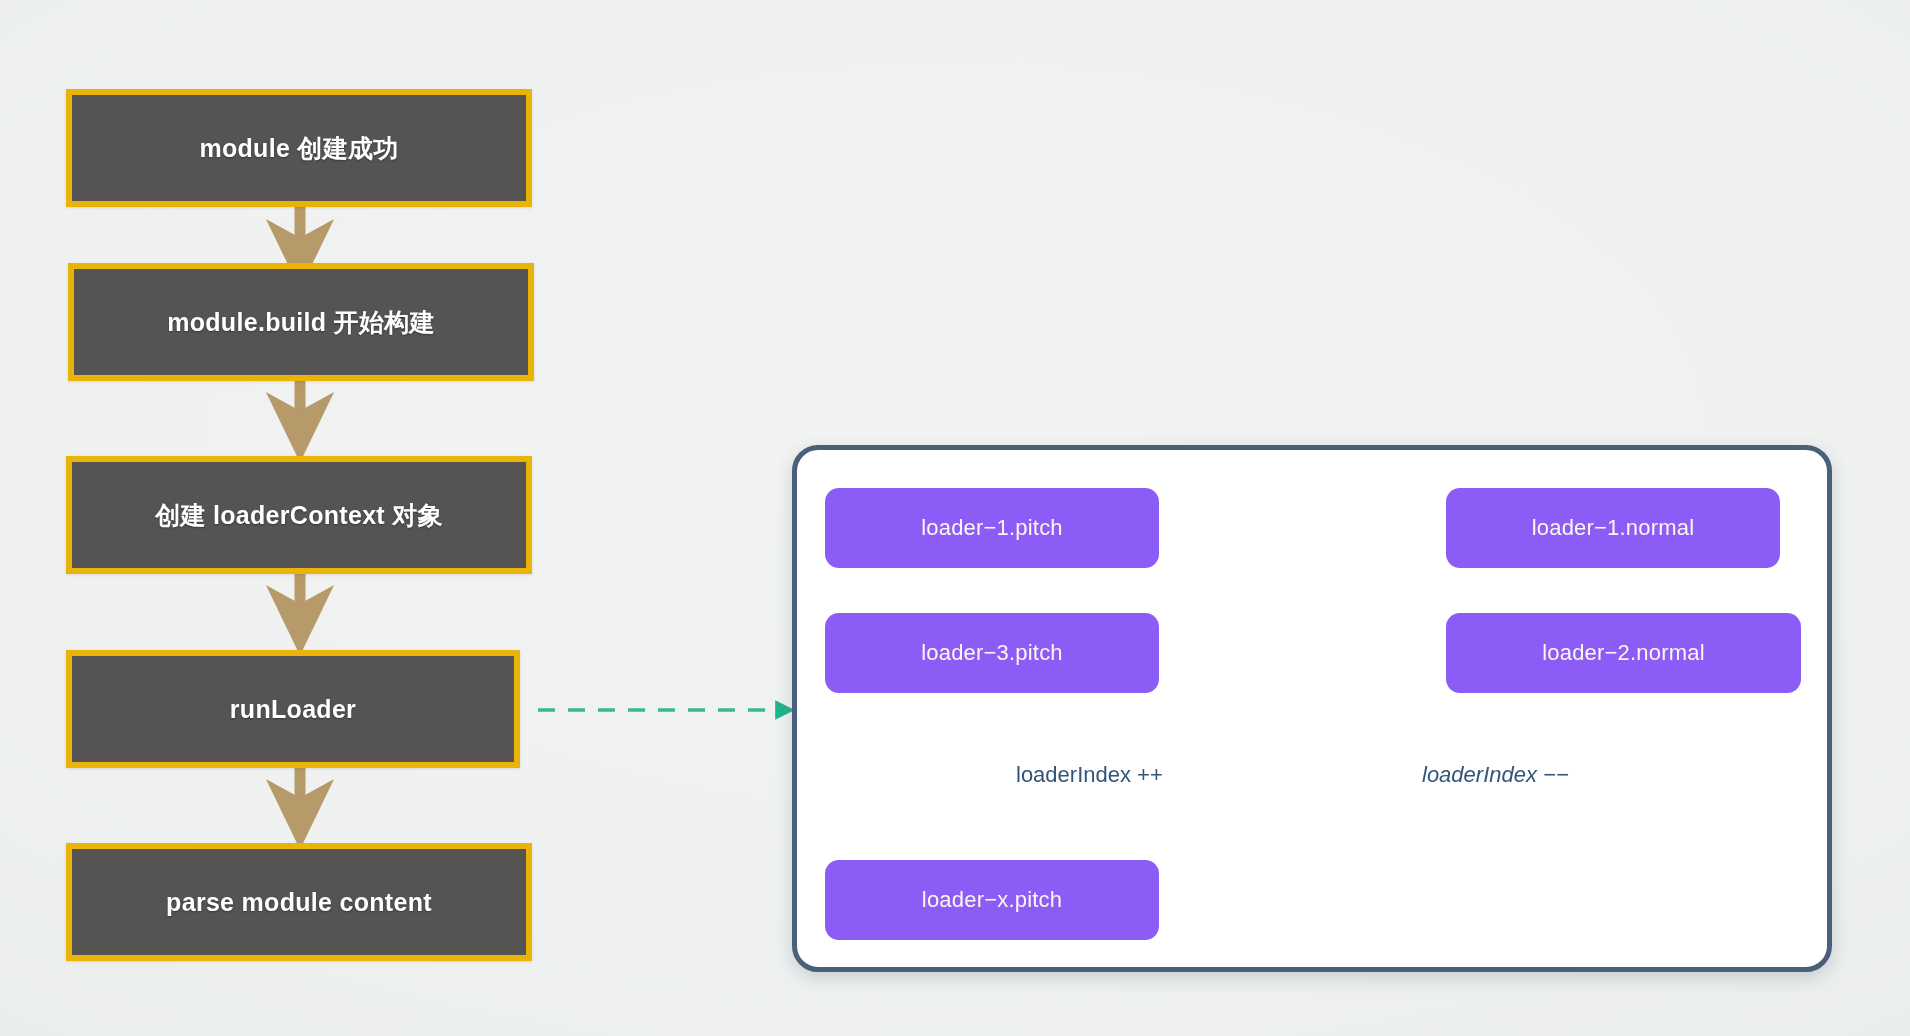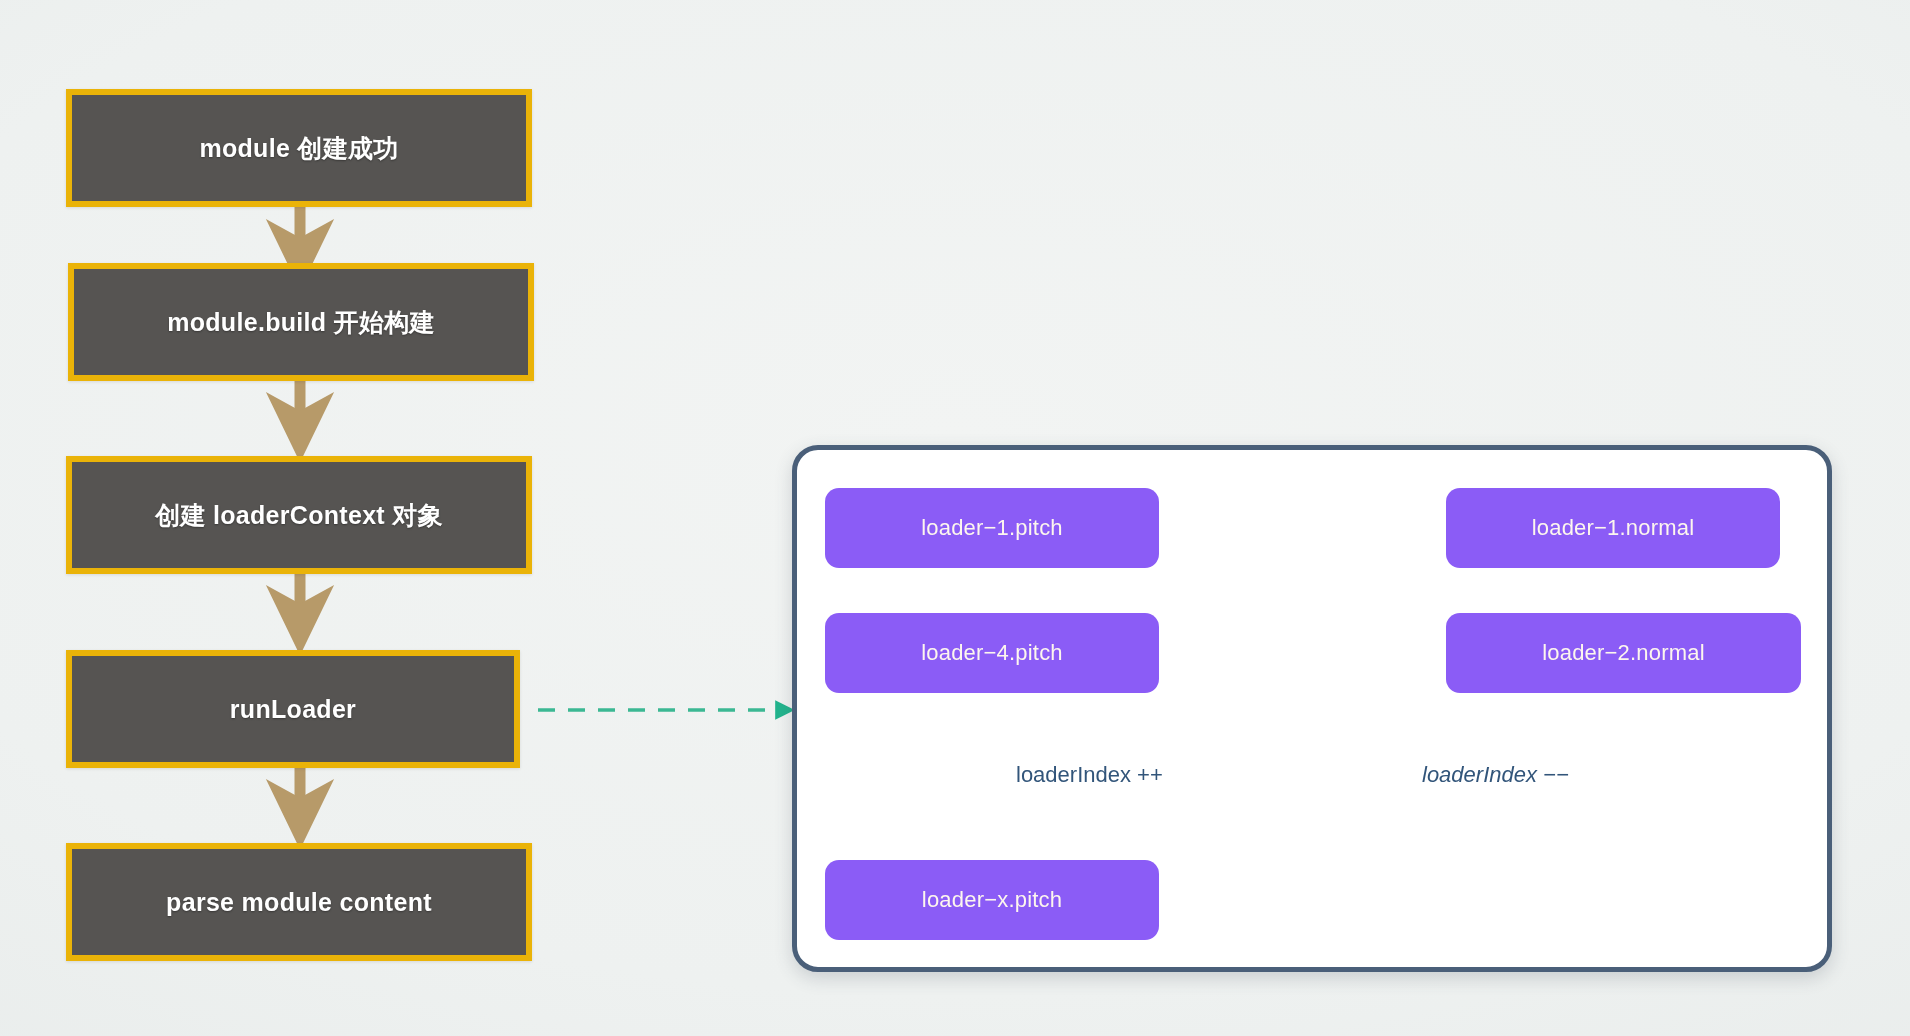--- a/index.html
+++ b/index.html
@@ -166,21 +166,21 @@
   <div class="flow-box" style="left:66px; top:843px; width:466px; height:118px;">
     <span>parse module content</span>
   </div>
 
   <div id="loader-panel" style="left:792px; top:445px; width:1040px; height:527px;"></div>
 
   <div class="loader-box" style="left:825px; top:488px; width:334px; height:80px;">
     <span>loader−1.pitch</span>
   </div>
   <div class="loader-box" style="left:825px; top:613px; width:334px; height:80px;">
-    <span>loader−4.pitch</span>
+    <span>loader−3.pitch</span>
   </div>
   <div class="loader-box" style="left:825px; top:860px; width:334px; height:80px;">
     <span>loader−x.pitch</span>
   </div>
 
   <div class="loader-box" style="left:1446px; top:488px; width:334px; height:80px;">
     <span>loader−1.normal</span>
   </div>
   <div class="loader-box" style="left:1446px; top:613px; width:355px; height:80px;">
     <span>loader−2.normal</span>

